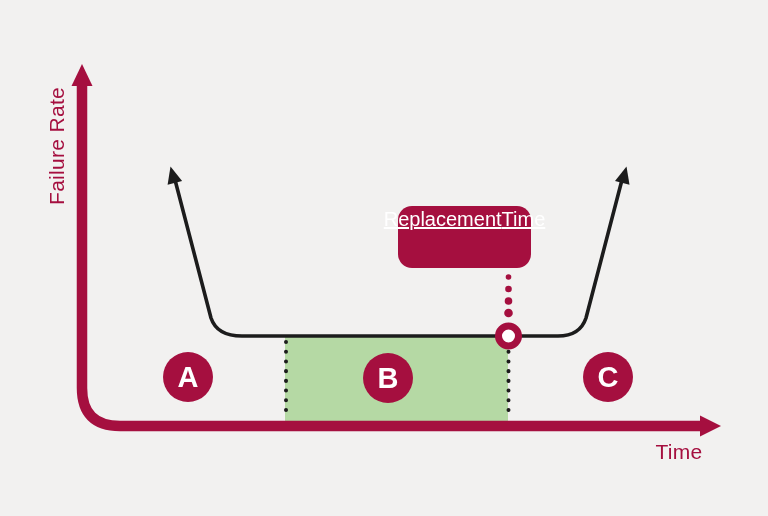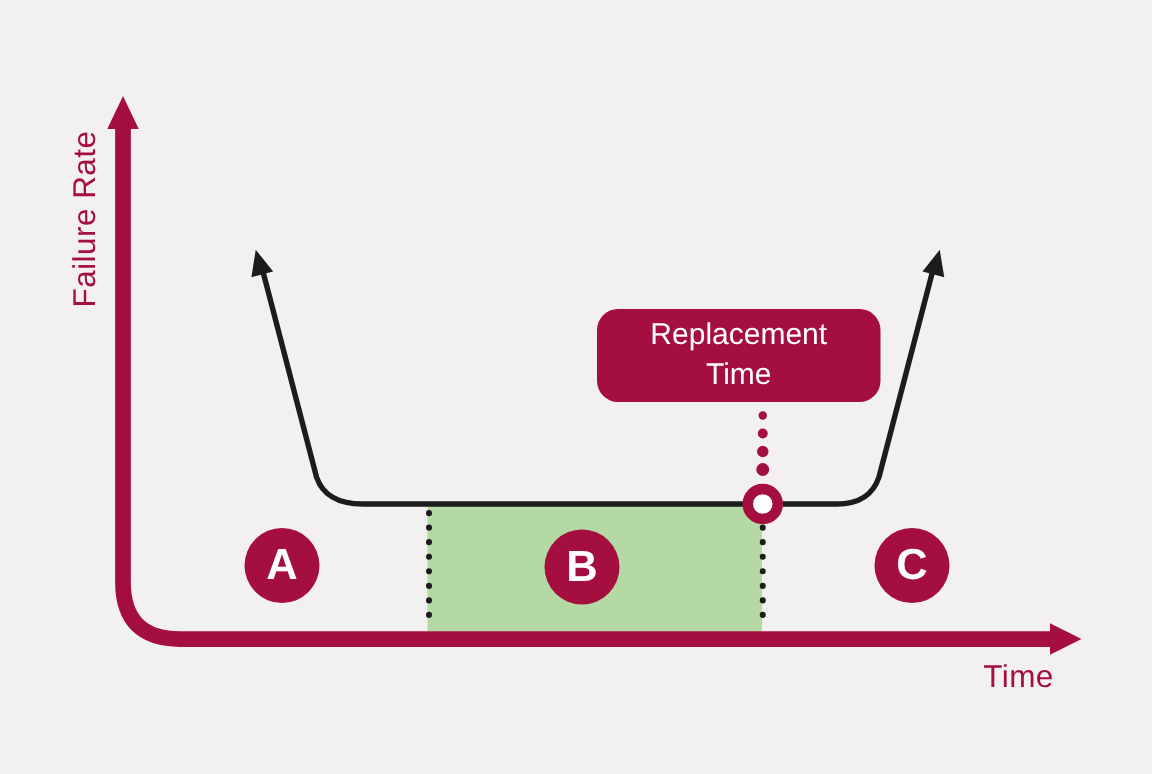--- a/index.html
+++ b/index.html
@@ -52,31 +52,32 @@
     font-weight:bold;
     line-height:50px;
     text-align:center;
   }
   .badge.a{left:163px;top:352px;}
   .badge.b{left:363px;top:353px;}
   .badge.c{left:583px;top:352px;}
   .callout{
     position:absolute;
     left:398px;top:206px;
-    width:189px;height:62px;
+    width:133px;height:62px;
     background:var(--accent-crimson);
     border-radius:14px;
     color:var(--label-text);
     font-size:20px;
     font-weight:500;
     text-align:center;
     display:flex;
-    flex-direction:column;
+    flex-direction:row;
     justify-content:center;
     line-height:27px;
+    text-decoration:underline;
   }
 </style>
 </head>
 <body>
 
 <div class="stage">
 
   <svg viewBox="0 0 768 516" aria-hidden="true">
 
     <rect x="285" y="337" width="223" height="84" style="fill:var(--region-green)"></rect>

